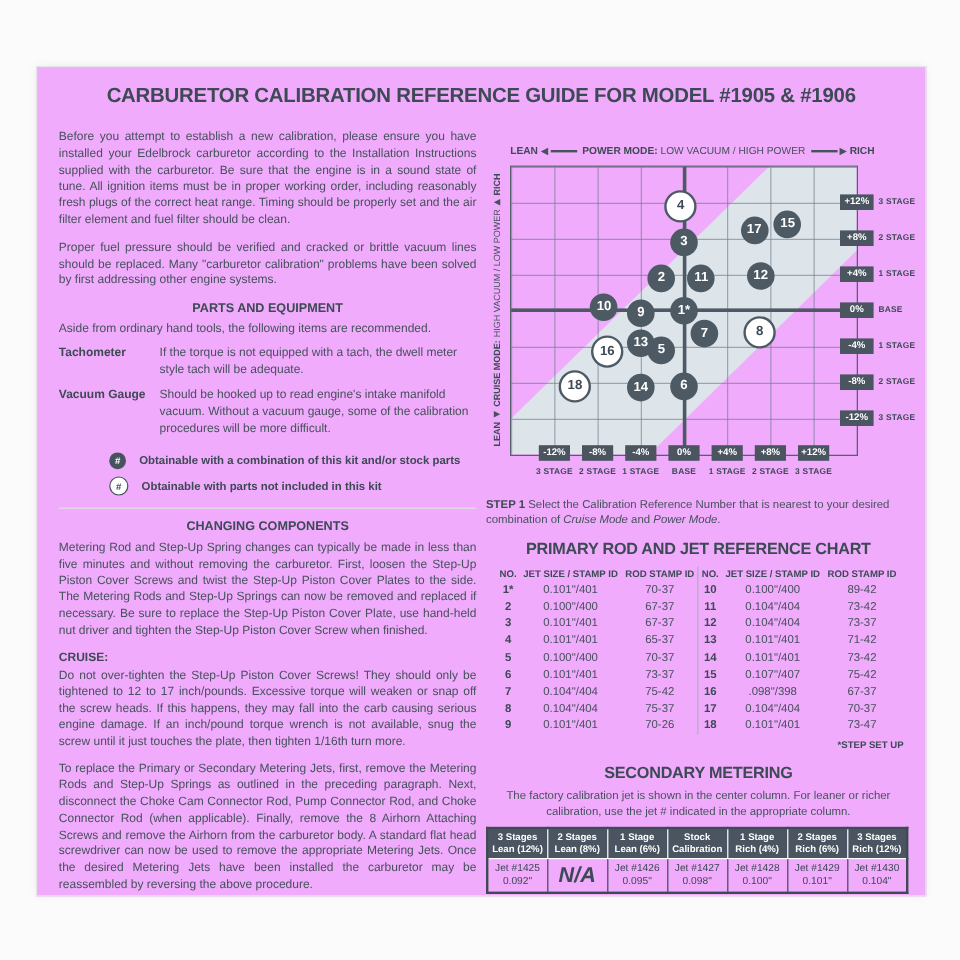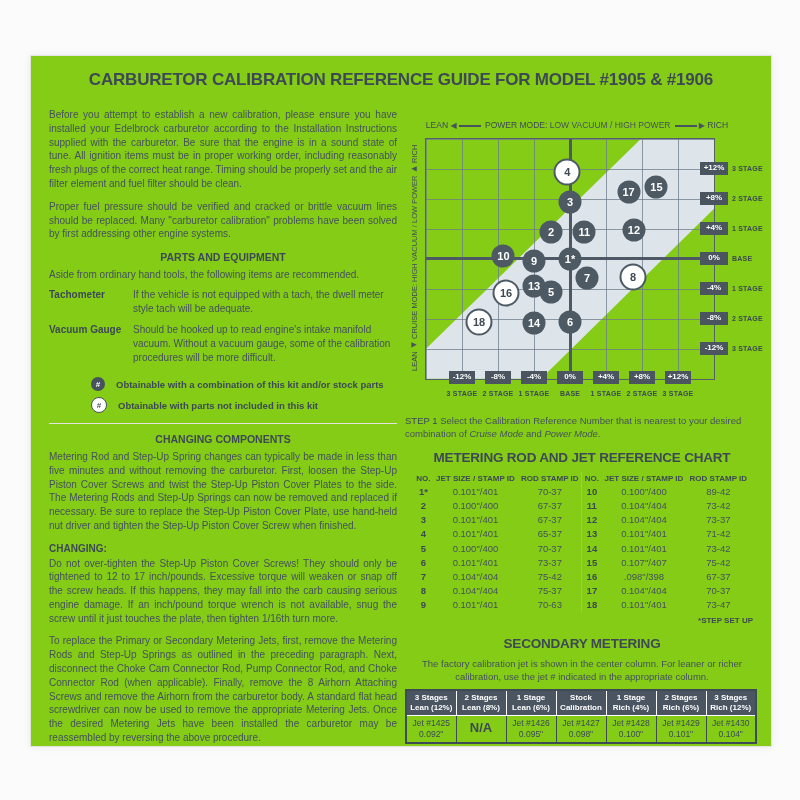--- a/index.html
+++ b/index.html
@@ -1,17 +1,17 @@
 <!DOCTYPE html>
 <html><head>
 <meta charset="utf-8">
 <style>
   html,body{margin:0;padding:0;width:800px;height:800px;overflow:hidden;background:#fbfbfb;
     font-family:"Liberation Sans","DejaVu Sans",sans-serif;color:#45515b;}
-  .sheet{position:absolute;left:30px;top:55px;width:740px;height:690px;background:#84cc16;
+  .sheet{position:absolute;left:30px;top:55px;width:740px;height:690px;background:#f0abfc;
     border:1px solid #e4e4e4;box-shadow:0 0 8px rgba(0,0,0,.07);}
   .title{position:absolute;top:14px;left:0;width:100%;text-align:center;font-size:17px;
     font-weight:bold;letter-spacing:-0.2px;color:#3d4954;}
   .col{position:absolute;top:52px;font-size:10px;line-height:1.38;}
   .col-left{left:18px;width:348px;}
   .col-right{left:374px;width:354px;}
   p{margin:0 0 9px 0;}
   .just{text-align:justify;}
   h3{font-size:10.5px;text-align:center;margin:3px 0 3px 0;color:#3d4954;}
   h2{font-size:13.5px;text-align:center;margin:9px 0 4px 0;color:#3d4954;letter-spacing:-0.2px;}
@@ -20,21 +20,21 @@
   .def-desc{flex:1;}
   .legend{margin:13px 0 10px 42px;}
   .legend-row{display:flex;align-items:center;margin-bottom:6px;}
   .sym{width:14px;height:14px;border-radius:50%;display:inline-flex;align-items:center;
     justify-content:center;font-size:8px;font-weight:bold;margin-right:11px;flex:none;}
   .sym.filled{background:#46525c;color:#fff;}
   .sym.open{border:1.5px solid #46525c;color:#46525c;background:#fff;}
   .legend-label{font-weight:bold;font-size:9.5px;color:#3d4954;}
   hr.faint{border:none;border-top:1px solid #e2e2e2;margin:6px 0 8px 0;}
   .caution-label{font-weight:bold;color:#3d4954;margin-bottom:1px;}
-  .b{font-weight:normal;color:#3d4954;}
+  .b{font-weight:bold;color:#3d4954;}
   
   .axis-top{display:flex;justify-content:center;align-items:center;width:344px;margin:12px 0 6px 0;
     font-size:8.5px;white-space:nowrap;color:#45515b;}
   .axis-top .hline{display:inline-block;width:22px;height:2px;background:#46525c;margin:0 2px;}
   .arr{font-size:8px;color:#46525c;font-family:"DejaVu Sans",sans-serif;}
   .chart-wrap{position:relative;margin-left:20px;width:334px;height:268px;}
   .grid{position:absolute;left:0;top:0;width:288px;height:240px;border:1.5px solid #55606b;}
   .band{position:absolute;inset:0;background:#dee5ea;
     clip-path:polygon(0 210px,215px 0,288px 0,288px 70px,115px 240px,0 240px);}
   .gridlines{position:absolute;inset:0;
@@ -67,55 +67,55 @@
   table.ptable td{font-size:9.5px;padding:0.5px 2px;text-align:center;color:#45515b;}
   table.ptable td.no{font-weight:bold;color:#3d4954;}
   table.ptable .divider{border-left:1px solid #a8b2ba;}
   .footnote{text-align:right;font-size:8px;font-weight:bold;color:#3d4954;margin:3px 6px 0 0;}
   .sec-intro{font-size:9.5px;text-align:center;margin:1px 4px 6px 4px;}
   table.stable{width:352px;border-collapse:collapse;border:2px solid #3e4a54;table-layout:fixed;}
   table.stable th{background:#4a5561;color:#fff;font-size:8px;font-weight:bold;
     padding:2px 1px;border:1px solid #fdfdfd;line-height:1.2;text-align:center;}
   table.stable td{border:1.5px solid #3e4a54;font-size:8.5px;text-align:center;
     padding:2px 1px;line-height:1.3;color:#3d4954;}
-  table.stable td.na{font-size:13px;font-weight:bold;}
+  table.stable td.na{font-size:18px;font-weight:bold;font-style:italic;}
 </style>
 </head>
 <body>
 
 <div class="sheet">
   <div class="title">CARBURETOR CALIBRATION REFERENCE GUIDE FOR MODEL #1905 &amp; #1906</div>
 
   <div class="col col-left">
     <p class="just">Before you attempt to establish a new calibration, please ensure you have installed your Edelbrock carburetor according to the Installation Instructions supplied with the carburetor. Be sure that the engine is in a sound state of tune. All ignition items must be in proper working order, including reasonably fresh plugs of the correct heat range. Timing should be properly set and the air filter element and fuel filter should be clean.</p>
     <p class="just">Proper fuel pressure should be verified and cracked or brittle vacuum lines should be replaced. Many "carburetor calibration" problems have been solved by first addressing other engine systems.</p>
     <h3>PARTS AND EQUIPMENT</h3>
     <p style="margin-bottom:7px;">Aside from ordinary hand tools, the following items are recommended.</p>
     <div class="def-row">
       <div class="def-term">Tachometer</div>
-      <div class="def-desc">If the vehicle is not equipped with a tach, the dwell meter style tach will be adequate.</div>
+      <div class="def-desc">If the torque is not equipped with a tach, the dwell meter style tach will be adequate.</div>
     </div>
     <div class="def-row">
       <div class="def-term">Vacuum Gauge</div>
       <div class="def-desc">Should be hooked up to read engine's intake manifold vacuum. Without a vacuum gauge, some of the calibration procedures will be more difficult.</div>
     </div>
     <div class="legend">
       <div class="legend-row">
         <span class="sym filled">#</span>
         <span class="legend-label">Obtainable with a combination of this kit and/or stock parts</span>
       </div>
       <div class="legend-row">
         <span class="sym open">#</span>
         <span class="legend-label">Obtainable with parts not included in this kit</span>
       </div>
     </div>
     <hr class="faint">
     <h3>CHANGING COMPONENTS</h3>
     <p class="just">Metering Rod and Step-Up Spring changes can typically be made in less than five minutes and without removing the carburetor. First, loosen the Step-Up Piston Cover Screws and twist the Step-Up Piston Cover Plates to the side. The Metering Rods and Step-Up Springs can now be removed and replaced if necessary. Be sure to replace the Step-Up Piston Cover Plate, use hand-held nut driver and tighten the Step-Up Piston Cover Screw when finished.</p>
-    <div class="caution-label">CHANGING:</div>
+    <div class="caution-label">CRUISE:</div>
     <p class="just">Do not over-tighten the Step-Up Piston Cover Screws! They should only be tightened to 12 to 17 inch/pounds. Excessive torque will weaken or snap off the screw heads. If this happens, they may fall into the carb causing serious engine damage. If an inch/pound torque wrench is not available, snug the screw until it just touches the plate, then tighten 1/16th turn more.</p>
     <p class="just">To replace the Primary or Secondary Metering Jets, first, remove the Metering Rods and Step-Up Springs as outlined in the preceding paragraph. Next, disconnect the Choke Cam Connector Rod, Pump Connector Rod, and Choke Connector Rod (when applicable). Finally, remove the 8 Airhorn Attaching Screws and remove the Airhorn from the carburetor body. A standard flat head screwdriver can now be used to remove the appropriate Metering Jets. Once the desired Metering Jets have been installed the carburetor may be reassembled by reversing the above procedure.</p>
   </div>
 
   <div class="col col-right">
     <div class="axis-top">
       <span class="b">LEAN</span>&nbsp;
       <span class="arr">◀</span><span class="hline"></span>&nbsp;
       <span class="b">POWER MODE:</span>&nbsp;
       <span>LOW VACUUM / HIGH POWER</span>&nbsp;
@@ -178,21 +178,21 @@
           <div class="bstage" style="left: 194px;">2 STAGE</div>
           <div class="badge bbadge" style="left: 239px;">+12%</div>
           <div class="bstage" style="left: 230px;">3 STAGE</div>
         </div>
     </div>
 
     <div class="steps">
       <p class="step"><span class="b">STEP 1</span><span> Select the Calibration Reference Number that is nearest to your desired combination of </span><i>Cruise Mode</i><span> and </span><i>Power Mode</i><span>.</span></p>
     </div>
 
-    <h2>METERING ROD AND JET REFERENCE CHART</h2>
+    <h2>PRIMARY ROD AND JET REFERENCE CHART</h2>
     <table class="ptable">
       <thead>
         <tr>
           <th>NO.</th>
           <th>JET SIZE / STAMP ID</th>
           <th>ROD STAMP ID</th>
           <th class="divider">NO.</th>
           <th>JET SIZE / STAMP ID</th>
           <th>ROD STAMP ID</th>
         </tr>
@@ -258,21 +258,21 @@
             <td class="no">8</td>
             <td>0.104"/404</td>
             <td>75-37</td>
             <td class="no divider">17</td>
             <td>0.104"/404</td>
             <td>70-37</td>
           </tr>
           <tr>
             <td class="no">9</td>
             <td>0.101"/401</td>
-            <td>70-63</td>
+            <td>70-26</td>
             <td class="no divider">18</td>
             <td>0.101"/401</td>
             <td>73-47</td>
           </tr>
         </tbody>
     </table>
     <div class="footnote">*STEP SET UP</div>
 
     <h2>SECONDARY METERING</h2>
     <p class="sec-intro">The factory calibration jet is shown in the center column. For leaner or richer calibration, use the jet # indicated in the appropriate column.</p>

